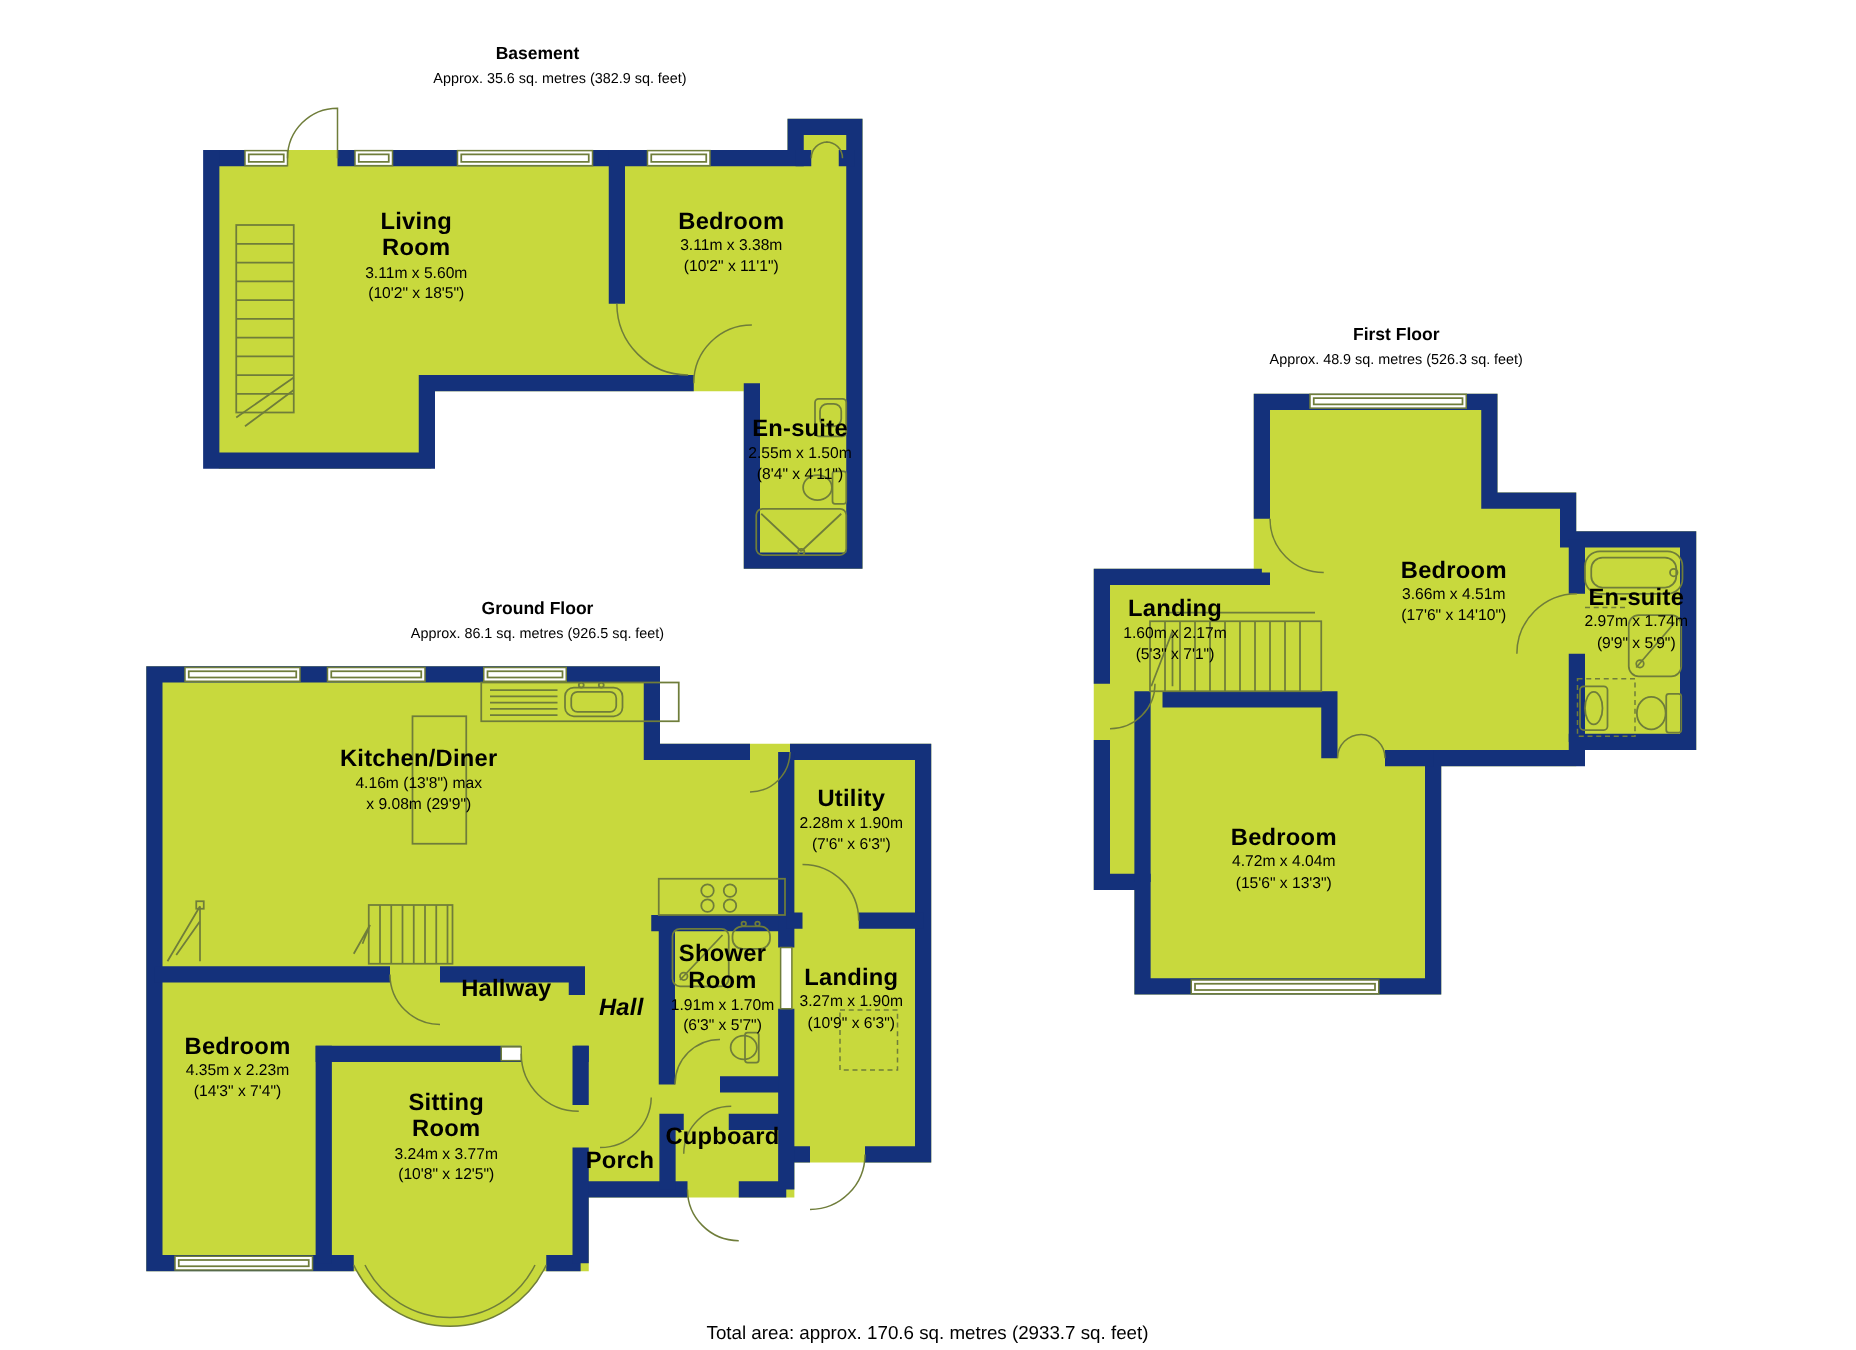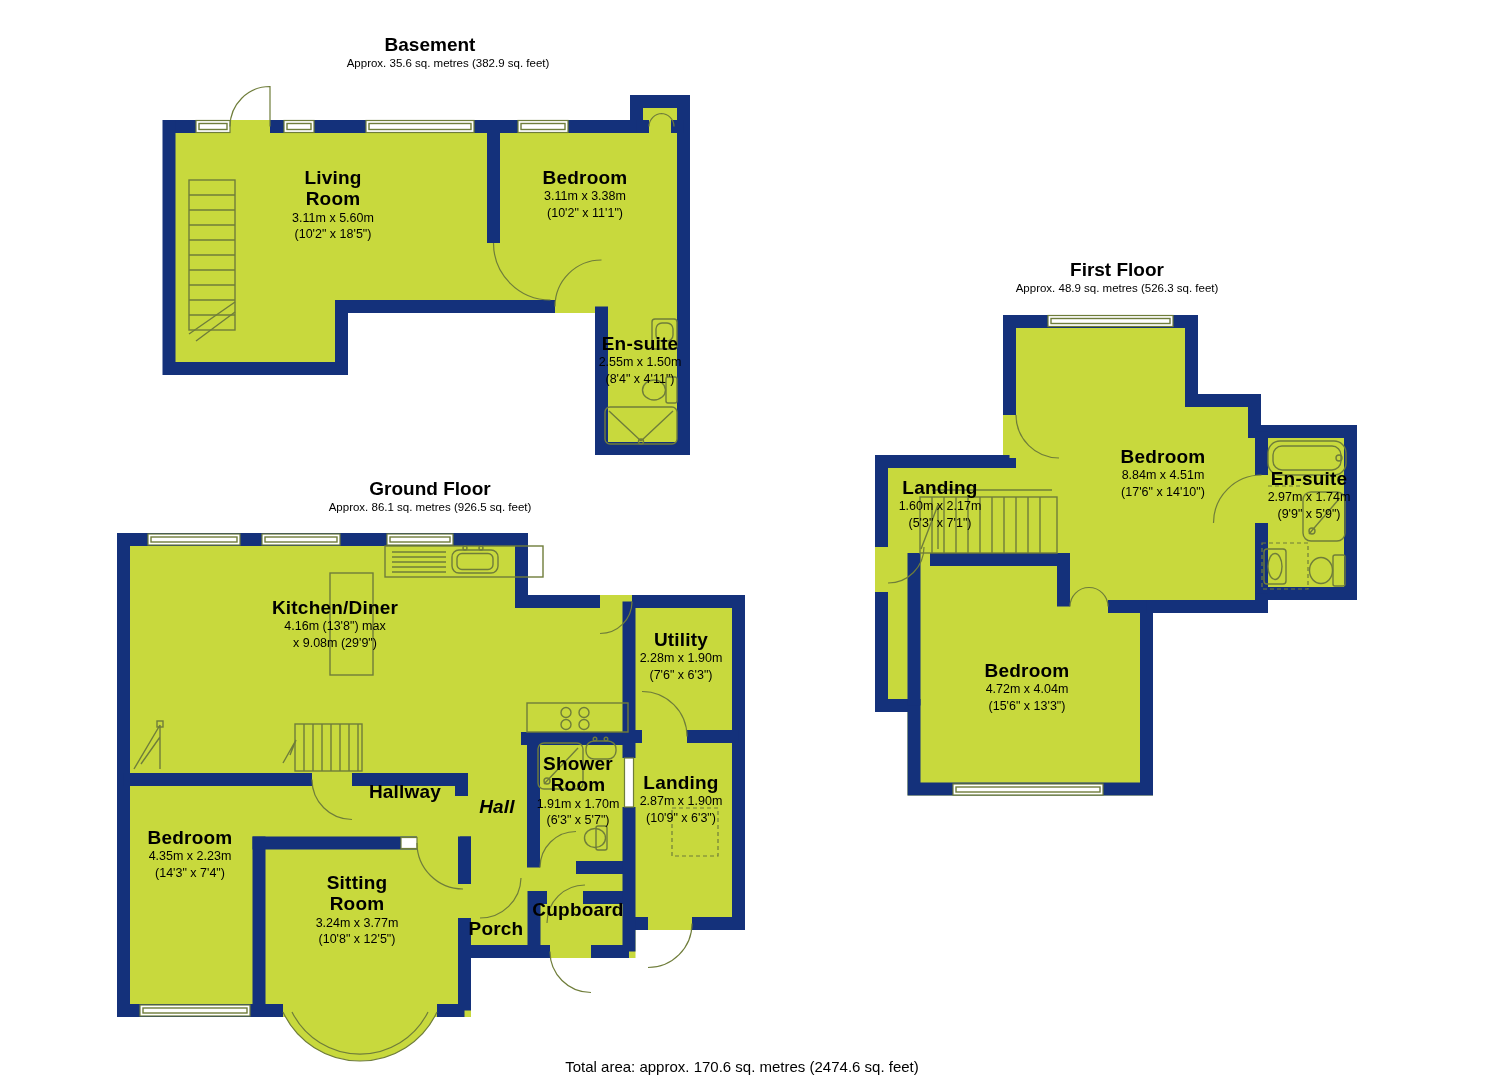--- a/index.html
+++ b/index.html
@@ -8,21 +8,21 @@
   .stage svg{position:absolute;left:0;top:0;}
   .room{fill:var(--room-fill,#c8d93d);stroke:none;}
   .wall{fill:none;stroke:var(--wall,#14317b);stroke-width:13;stroke-linejoin:miter;}
   .fx{fill:none;stroke:var(--fixture-line,#6f7d3a);stroke-width:1.4;}
   .fxw{fill:var(--window-fill,#fff);stroke:var(--fixture-line,#6f7d3a);stroke-width:1.2;}
   .arc{fill:none;stroke:var(--fixture-line,#6f7d3a);stroke-width:1.2;}
   .dash{fill:none;stroke:var(--fixture-line,#6f7d3a);stroke-width:1.2;stroke-dasharray:4 3;}
   .lbl{position:absolute;transform:translateX(-50%);text-align:center;color:var(--text,#000);line-height:1.12;}
   .lbl .nm{font-weight:bold;font-size:19px;white-space:pre-line;letter-spacing:.2px;}
   .lbl .dm{font-size:12.5px;white-space:nowrap;line-height:1.3;}
-  .title{position:absolute;transform:translateX(-50%);font-weight:bold;font-size:19px;color:var(--text,#000);white-space:nowrap;}
+  .title{position:absolute;transform:translateX(-50%);font-weight:bold;font-size:14px;color:var(--text,#000);white-space:nowrap;}
   .subtitle{position:absolute;transform:translateX(-50%);font-size:11.5px;color:var(--text,#000);white-space:nowrap;}
   .footer{position:absolute;transform:translateX(-50%);font-size:15px;color:var(--text,#000);white-space:nowrap;}
 </style>
 </head>
 <body>
 
 <div class="stage">
 
   <svg width="1485" height="1080" viewBox="0 0 1485 1080">
 
@@ -229,21 +229,21 @@
     <div class="dm">(7'6" x 6'3")</div>
   </div>
   <div class="lbl" style="left:578px;top:753px;">
     <div class="nm">Shower
 Room</div>
     <div class="dm">1.91m x 1.70m</div>
     <div class="dm">(6'3" x 5'7")</div>
   </div>
   <div class="lbl" style="left:681px;top:772px;">
     <div class="nm">Landing</div>
-    <div class="dm">2.87m x 1.90m</div>
+    <div class="dm">3.27m x 1.90m</div>
     <div class="dm">(10'9" x 6'3")</div>
   </div>
   <div class="lbl" style="left:405px;top:781px;">
     <div class="nm">Hallway</div>
   </div>
   <div class="lbl" style="left:497px;top:796px;font-style:italic;">
     <div class="nm">Hall</div>
   </div>
   <div class="lbl" style="left:190px;top:827px;">
     <div class="nm">Bedroom</div>
@@ -263,29 +263,29 @@
     <div class="nm">Cupboard</div>
   </div>
 
   <div class="lbl" style="left:940px;top:477px;">
     <div class="nm">Landing</div>
     <div class="dm">1.60m x 2.17m</div>
     <div class="dm">(5'3" x 7'1")</div>
   </div>
   <div class="lbl" style="left:1163px;top:446px;">
     <div class="nm">Bedroom</div>
-    <div class="dm">8.84m x 4.51m</div>
+    <div class="dm">3.66m x 4.51m</div>
     <div class="dm">(17'6" x 14'10")</div>
   </div>
   <div class="lbl" style="left:1309px;top:468px;">
     <div class="nm">En-suite</div>
     <div class="dm">2.97m x 1.74m</div>
     <div class="dm">(9'9" x 5'9")</div>
   </div>
   <div class="lbl" style="left:1027px;top:660px;">
     <div class="nm">Bedroom</div>
     <div class="dm">4.72m x 4.04m</div>
     <div class="dm">(15'6" x 13'3")</div>
   </div>
 
-  <div class="footer" style="left:742px;top:1058px;">Total area: approx. 170.6 sq. metres (2474.6 sq. feet)</div>
+  <div class="footer" style="left:742px;top:1058px;">Total area: approx. 170.6 sq. metres (2933.7 sq. feet)</div>
 
 </div>
 
 </body></html>

